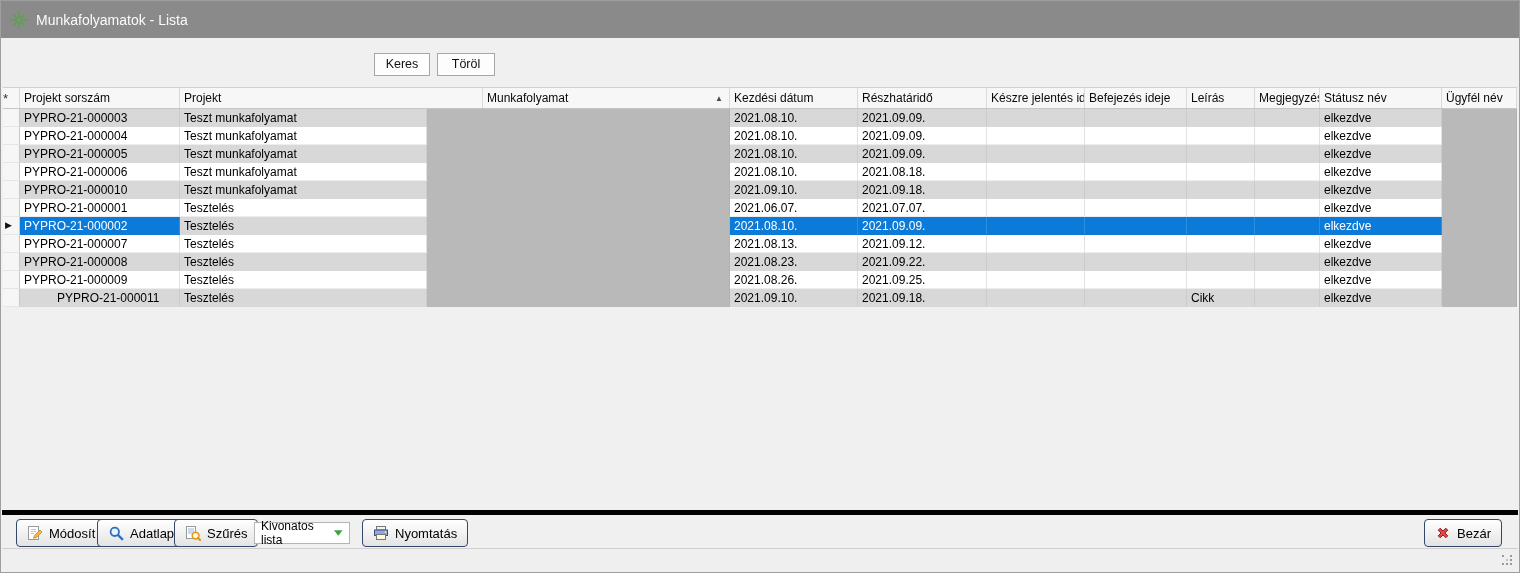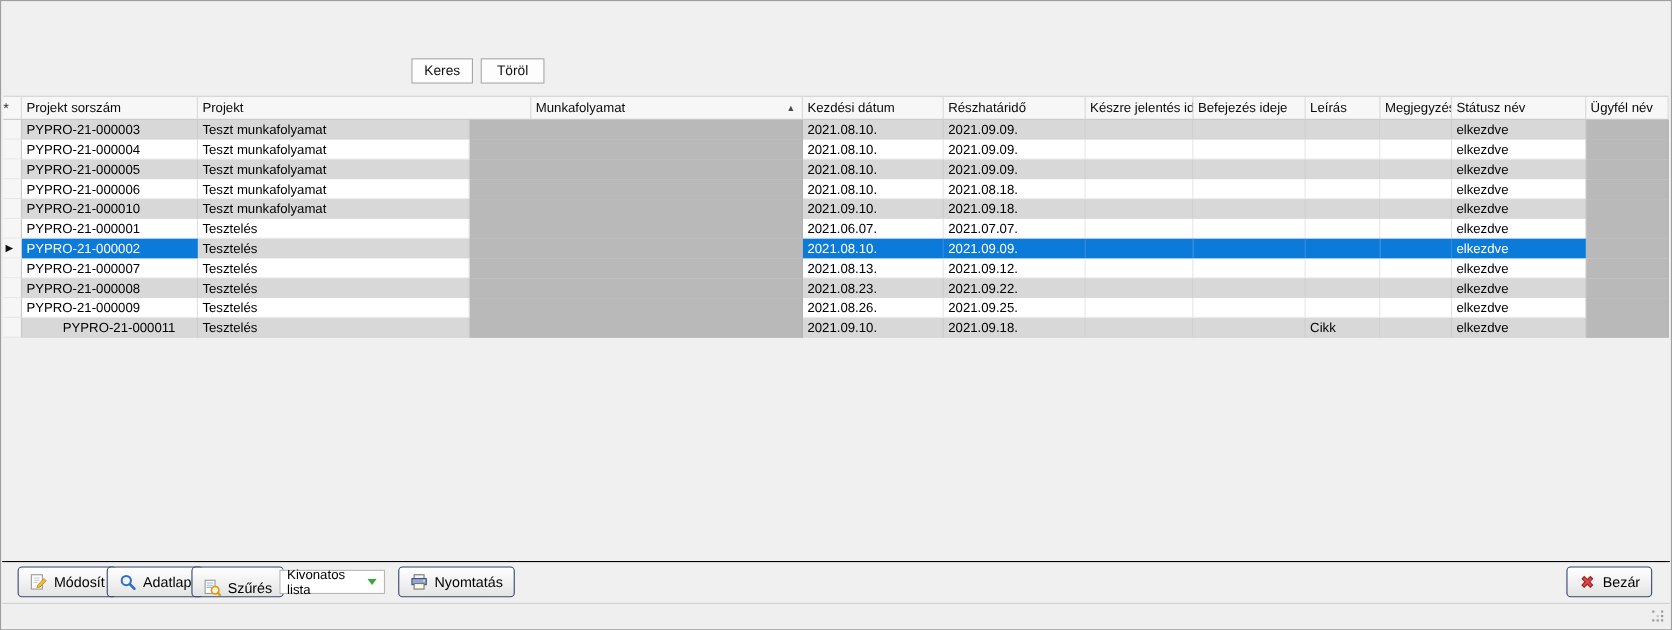--- a/index.html
+++ b/index.html
@@ -36,46 +36,55 @@
   .cell { box-sizing:border-box; height:18px; line-height:16px; font-size:12px; padding:1px 2px 0 4px;
     background:#fff; border-right:1px solid #e2e2e2; border-bottom:1px solid #ededed;
     overflow:hidden; white-space:nowrap; color:#000; }
   .grow.stripe .cell { background:#d8d8d8; border-right-color:#cbcbcb; border-bottom-color:#d8d8d8; }
   .cell.ind { background:#f6f6f6 !important; border-right:1px solid #c9c9c9 !important;
     border-bottom:1px solid #e6e6e6 !important; padding:0 0 0 2px; font-size:9px; line-height:17px; color:#111; }
   .cell.dark { background:#b9b9b9 !important; border-right-color:#b2b2b2 !important; border-bottom-color:#b9b9b9 !important; }
   .cell.sel { background:#0c7ad8 !important; color:#fff; border-right-color:#2f8cdf !important; border-bottom-color:#0c7ad8 !important; }
   
   .toolbar { position:absolute; left:1px; right:1px; top:509px; height:38px;
-    background:#f0f0f0; border-top:1px solid #000000; }
+    background:#f0f0f0; border-top:5px solid #000000; }
   .tbtn { position:absolute; top:4px; height:28px; box-sizing:border-box; border:1px solid #35466b; border-radius:4px;
     background:linear-gradient(#ffffff,#f3f3f3 45%,#e3e3e3); display:flex; align-items:center; gap:6px;
     padding:0 10px; font-size:13px; color:#000; box-shadow:inset 0 1px 0 #fff; }
   .tbtn svg { flex:0 0 auto; }
   .b-modosit { left:14px; }
   .b-adatlap { left:95px; }
-  .b-szures { left:172px;align-items:flex-end; }
+  .b-szures { left:172px; }
   .b-nyomtatas { left:360px; }
   .b-bezar { right:16px; }
   .dropdown { position:absolute; left:252px; top:7px; width:96px; height:22px; box-sizing:border-box;
     border:1px solid #b5b5b5; background:#fff; display:flex; align-items:center; justify-content:space-between;
     padding:0 6px; font-size:12px; color:#000; }
   
   .statusbar { position:absolute; left:1px; right:1px; bottom:1px; height:23px; box-sizing:border-box;
     background:#efefef; border-top:1px solid #cfcfcf; display:flex; align-items:center;
     padding-left:6px; font-size:12px; color:#333; }
   .grip { position:absolute; right:4px; bottom:4px; width:12px; height:12px; }
   .grip::before { content:""; position:absolute; width:2px; height:2px; background:#9a9a9a;
     box-shadow:8px 8px 0 #9a9a9a, 4px 8px 0 #9a9a9a, 0 8px 0 #9a9a9a, 8px 4px 0 #9a9a9a, 8px 0 0 #9a9a9a, 4px 4px 0 #c2c2c2; }
 </style>
 </head>
 <body>
 
 <div class="window">
 
+  <div class="titlebar">
+    <svg class="app-icon" viewBox="0 0 18 18">
+      <g stroke="#55a546" fill="none" stroke-width="1.6" stroke-linecap="round">
+        <circle cx="9" cy="9" r="3"></circle>
+        <path d="M9 1.5 V4 M9 14 V16.5 M1.5 9 H4 M14 9 H16.5 M3.7 3.7 L5.5 5.5 M12.5 12.5 L14.3 14.3 M14.3 3.7 L12.5 5.5 M5.5 12.5 L3.7 14.3"></path>
+      </g>
+    </svg>
+    <span class="title">Munkafolyamatok - Lista</span>
+  </div>
 
   <button class="btn-flat btn-keres">Keres</button>
   <button class="btn-flat btn-torol">Töröl</button>
 
   <div class="grid">
     <div class="ghead">
         <div class="hcell ind" style="width: 17px;">
           <span class="hlabel">*</span>
         </div>
         <div class="hcell" style="width: 160px;">

